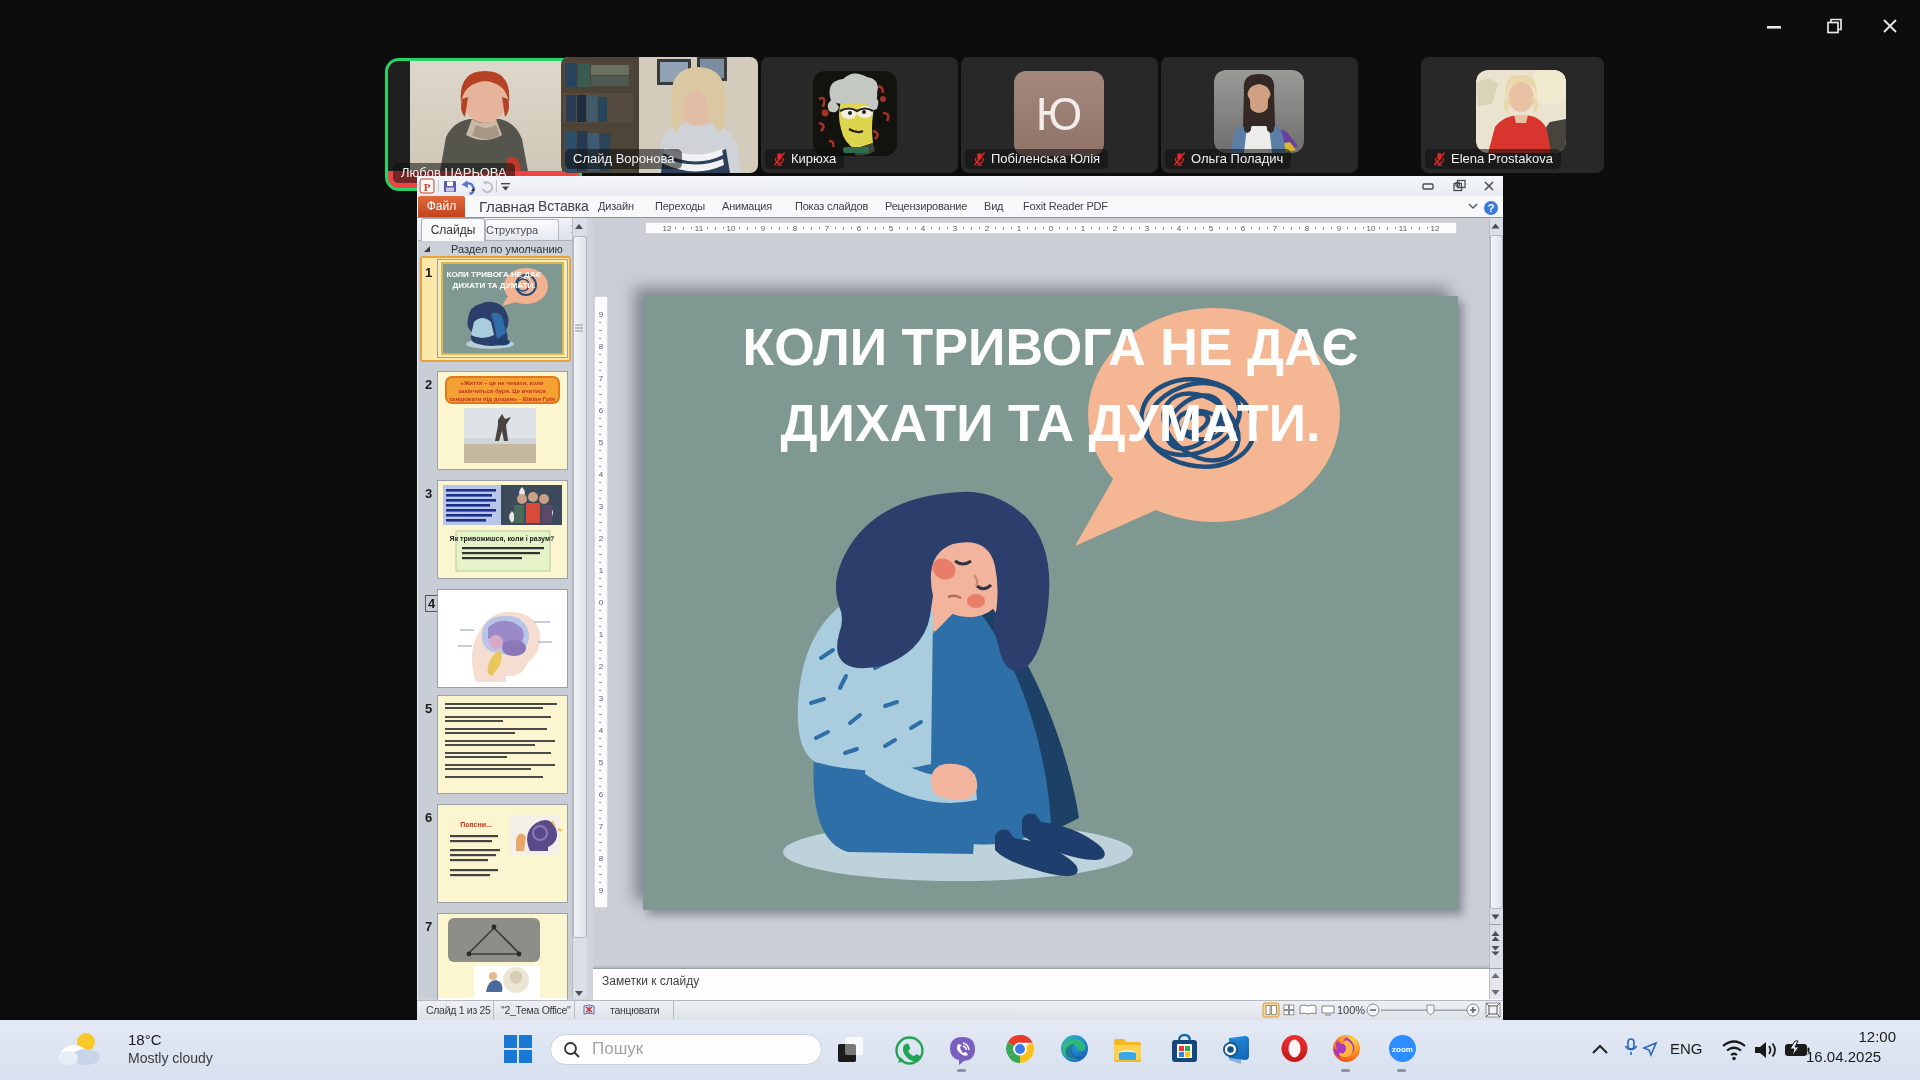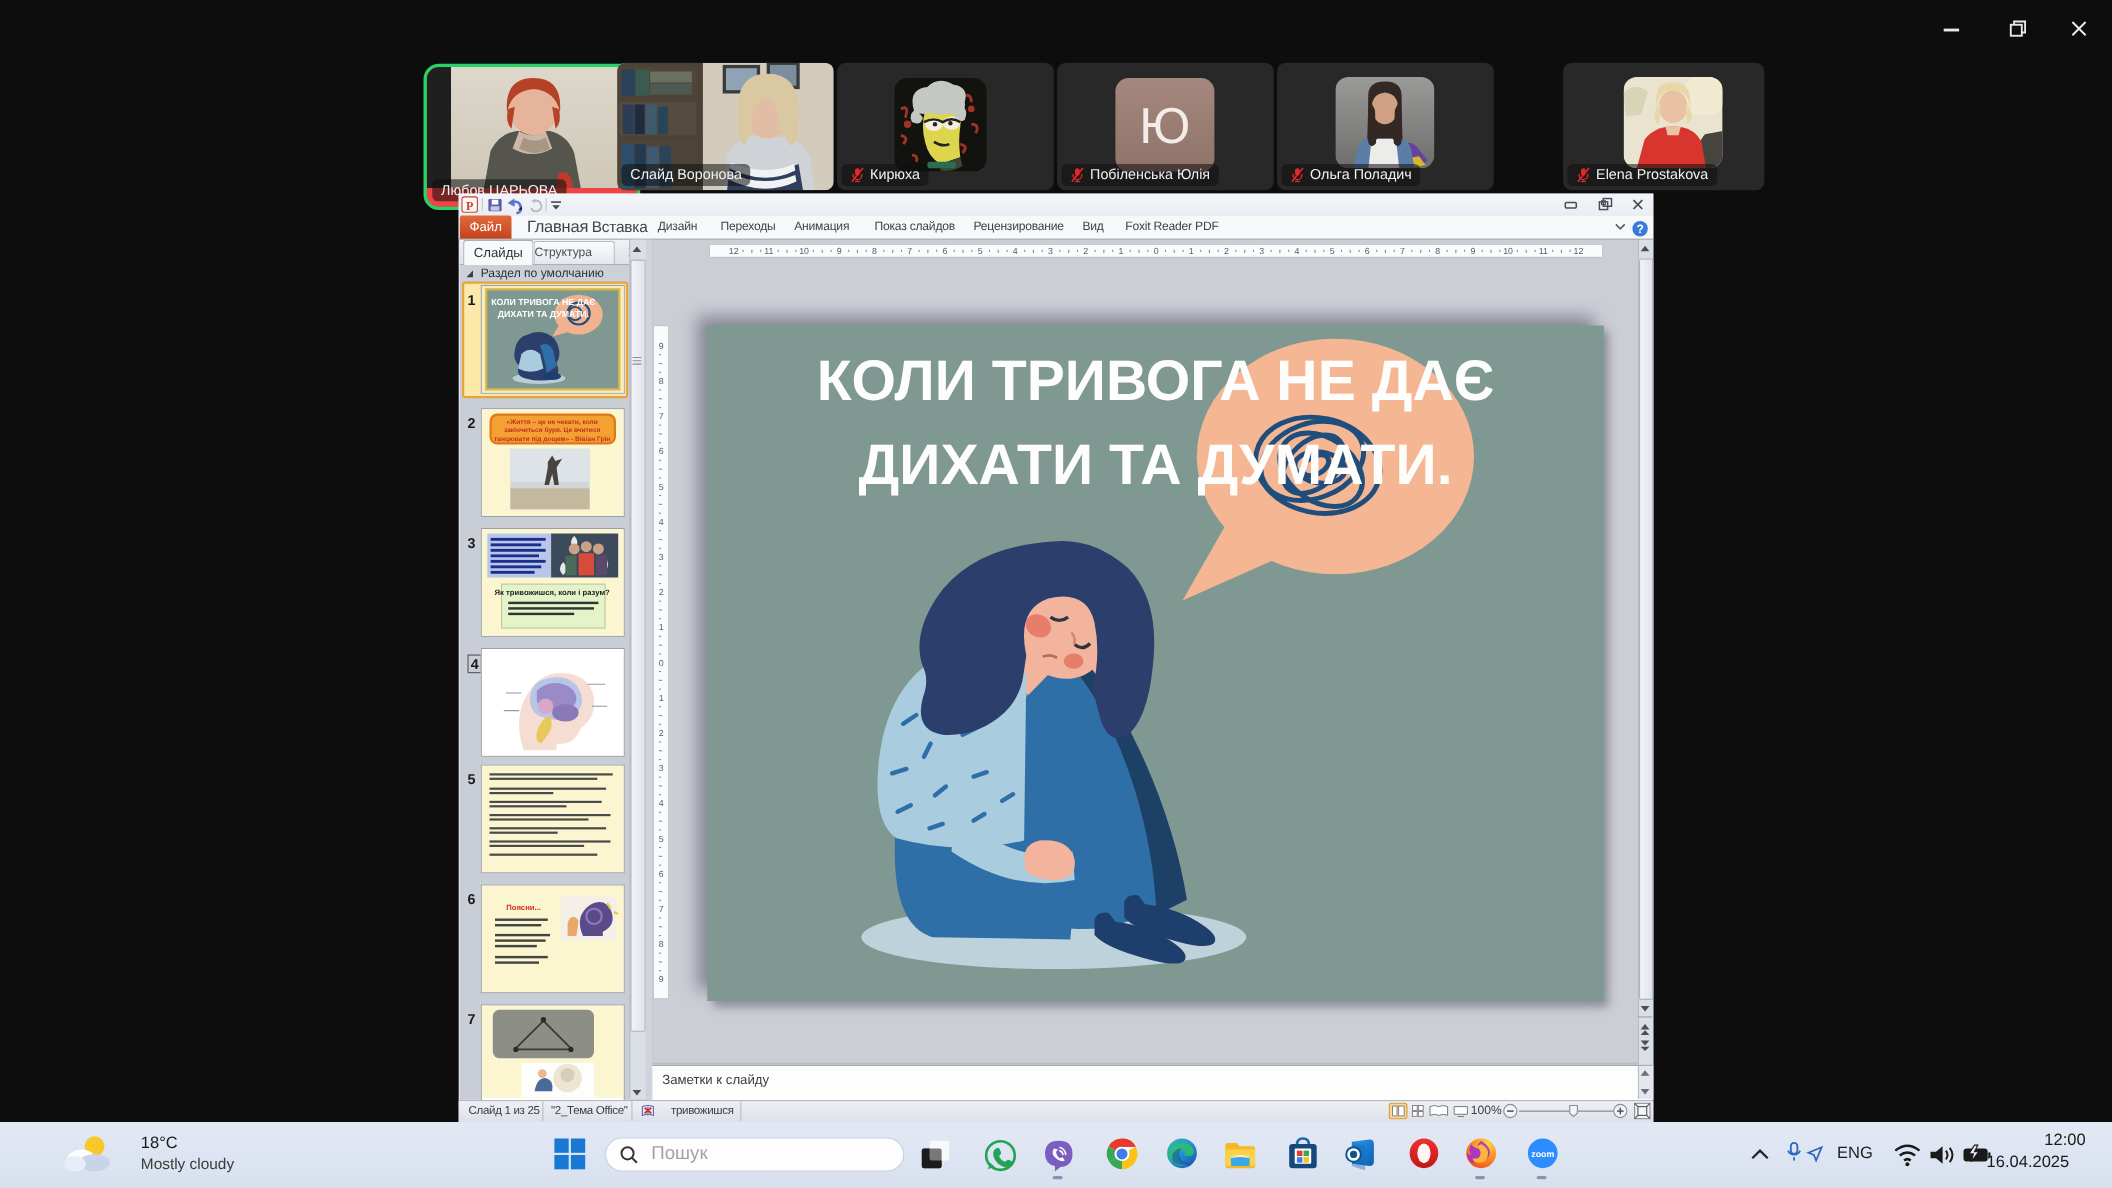--- a/index.html
+++ b/index.html
@@ -215,21 +215,21 @@
 <svg class="abs" style="left:152px;top:46px" width="14" height="14" viewBox="0 0 14 14">
  <path d="M3 3 l8 8 M11 3 l-8 8" stroke="#5a5e64" stroke-width="1.8"></path>
 </svg>
 
 <div class="abs" style="left:1px;top:65px;width:154px;height:758px;background:#c9cdd6;"></div>
 
 <div class="abs" style="left:1px;top:65px;width:154px;height:17px;background:#ccd0d9;font-size:11px;color:#2e3238;">
  <svg class="abs" style="left:5px;top:4px" width="9" height="9" viewBox="0 0 9 9">
         <path d="M1 7 L7 7 L7 1 Z" fill="#3a3e44"></path>
       </svg>
- <span style="position:absolute;left:19px;top:2px;text-align:right;">Раздел по умолчанию</span>
+ <span style="position:absolute;left:33px;top:2px;text-align:right;">Раздел по умолчанию</span>
 </div>
 
 <div class="abs" style="left:155px;top:42px;width:14px;height:781px;background:#dadee5;border-left:1px solid #b8bcc4;"></div>
 <svg class="abs" style="left:155px;top:44px" width="14" height="14" viewBox="0 0 14 14">
       <path d="M3 9 L7 4 L11 9 Z" fill="#4a4e56"></path>
     </svg>
 <div class="abs" style="left:156px;top:60px;width:12px;height:700px;background:linear-gradient(90deg,#f2f4f7,#dfe3ea);border:1px solid #b0b4bc;border-radius:2px;"></div>
 <svg class="abs" style="left:156px;top:146px" width="12" height="12" viewBox="0 0 12 12">
  <path d="M2 3 h8 M2 6 h8 M2 9 h8" stroke="#8a8e96" stroke-width="1"></path>
     </svg>
@@ -624,21 +624,21 @@
 <div class="abs" style="left:0;top:824px;width:1086px;height:20px;background:linear-gradient(180deg,#eef0f4,#dce0e7);border-top:1px solid #b5bac2;"></div>
 <div class="abs" style="left:9px;top:828px;font-size:10.5px;letter-spacing:-0.3px;color:#3c4046;">Слайд 1 из 25</div>
 <div class="abs" style="left:76px;top:825px;width:1px;height:18px;background:#b8bcc4;"></div>
 <div class="abs" style="left:84px;top:828px;font-size:10.5px;letter-spacing:-0.3px;color:#3c4046;">"2_Тема Office"</div>
 <div class="abs" style="left:157px;top:825px;width:1px;height:18px;background:#b8bcc4;"></div>
 <svg class="abs" style="left:165px;top:827px" width="14" height="14" viewBox="0 0 14 14">
  <path d="M2 3 q5 -2 10 0 l0 8 q-5 -2 -10 0 Z" fill="#e8eaf0" stroke="#5a6ab8" stroke-width="1"></path>
  <path d="M7 3 l0 8" stroke="#5a6ab8" stroke-width="1"></path>
  <path d="M4 9 l6 -5 M4 4 l6 5" stroke="#d03030" stroke-width="1.6"></path>
 </svg>
-<div class="abs" style="left:193px;top:828px;font-size:10.5px;letter-spacing:-0.3px;color:#3c4046;">тривожишся</div>
+<div class="abs" style="left:193px;top:828px;font-size:10.5px;letter-spacing:-0.3px;color:#3c4046;">танцювати</div>
 <div class="abs" style="left:256px;top:825px;width:1px;height:18px;background:#b8bcc4;"></div>
 <svg class="abs" style="left:845px;top:826px" width="90" height="16" viewBox="0 0 90 16">
  <rect x="1" y="1" width="16" height="14" rx="2" fill="#f8d898" stroke="#d89830" stroke-width="1"></rect>
  <rect x="4" y="3.5" width="4" height="9" fill="#fff" stroke="#777" stroke-width="0.8"></rect>
  <rect x="9.5" y="3.5" width="5" height="9" fill="#fff" stroke="#777" stroke-width="0.8"></rect>
  <g fill="#fff" stroke="#777" stroke-width="0.8">
   <rect x="22" y="3" width="4.4" height="4.4"></rect>
         <rect x="27.4" y="3" width="4.4" height="4.4"></rect>
   <rect x="22" y="8.4" width="4.4" height="4.4"></rect>
         <rect x="27.4" y="8.4" width="4.4" height="4.4"></rect>

